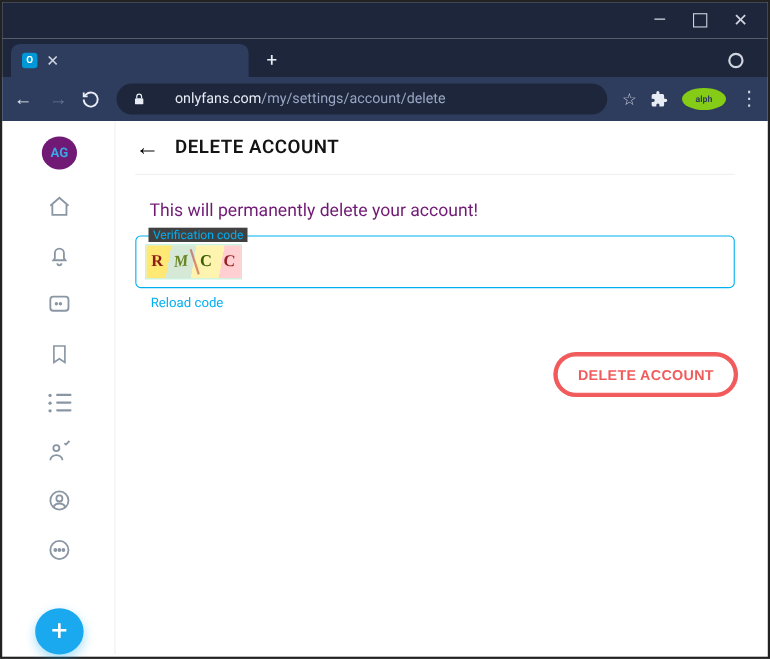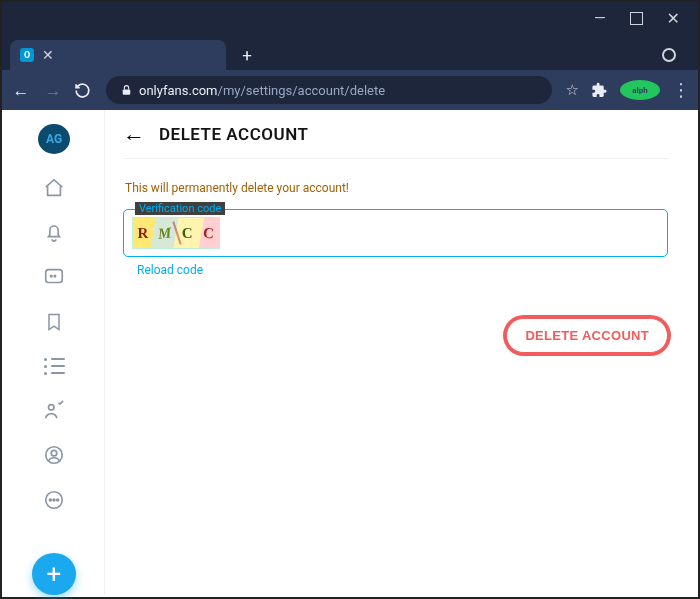--- a/index.html
+++ b/index.html
@@ -87,34 +87,34 @@
   }
   .toolbar .navbtn.reload svg { display:block; }
   .urlbar {
     flex: 1;
     height: 28px;
     background: #1d263a;
     border-radius: 14px;
     display: flex;
     align-items: center;
     padding: 0 14px;
-    gap: 6px;
+    gap: 26px;
     font-size: 13px;
     overflow: hidden;
   }
   .urlbar .lock svg { display:block; }
   .urlbar .path { color: #9aa6c4; }
   .urlbar .host { color: #e8ecf5; }
   .toolbar .right-icons {
     display: flex; align-items: center; gap: 12px; padding-left: 4px;
   }
   .toolbar .right-icons .star { font-size: 15px; color:#cfd4e0; }
   .toolbar .right-icons .ext svg { display:block; }
   .toolbar .right-icons .avatar-dot {
-    width: 40px; height: 20px; background:#22c55e; color:#2e3c5e; border-radius:50%;
+    width: 40px; height: 20px; background:#84cc16; color:#2e3c5e; border-radius:50%;
     font-size:8px; font-weight:700; display:flex; align-items:center; justify-content:center;
   }
   .toolbar .right-icons .kebab { font-size:18px; color:#cfd4e0; line-height:1; }
   
   .page {
     position: absolute;
     top: 108px;
     left: 2px; right: 2px; bottom: 2px;
     background: #fff;
     display: flex;
@@ -124,21 +124,21 @@
     width: 100px;
     padding-top: 14px;
     display: flex;
     flex-direction: column;
     align-items: center;
     gap: 22px;
     color: #8a96a3;
   }
   .rail .user-av {
     width: 32px; height: 32px; border-radius: 50%;
-    background: #0c4a6e; color: #3ba6e3; font-weight: 700; font-size: 12px;
+    background: #701a75; color: #3ba6e3; font-weight: 700; font-size: 12px;
     display:flex; align-items:center; justify-content:center;
   }
   .rail .ic { width: 24px; height:24px; display:flex; align-items:center; justify-content:center; }
   .rail svg { display:block; }
   .rail .list-ic { display:flex; flex-direction:column; gap:4px; }
   .rail .list-ic .row { display:flex; align-items:center; gap:4px; }
   .rail .list-ic .dot { width:3px; height:3px; background:#8a96a3; border-radius:50%; }
   .rail .list-ic .ln { width:14px; height:2px; background:#8a96a3; border-radius:1px; }
   .rail .fab {
     width: 44px; height: 44px; border-radius: 50%;
@@ -156,21 +156,21 @@
   .header {
     height: 48px;
     display: flex; align-items: center; gap: 14px;
     border-bottom: 1px solid #eef0f2;
   }
   .header .back { font-size: 22px; color:#000; width:22px; text-align:center; }
   .header h1 {
     margin:0; font-size: 17px; letter-spacing: .5px; font-weight:600; color:#141414;
   }
   .warn {
-    color: #a16207; font-size: 12px; margin: 22px 0 14px 2px;
+    color: #701a75; font-size: 16px; margin: 22px 0 14px 13px;
   }
   .field-wrap { position: relative; }
   .field-label {
     position: absolute;
     top: -7px; left: 12px;
     background: #404040; padding: 0 4px;
     font-size: 11px; color: #00aff0;
   }
   .field {
     display: flex; align-items: center;

